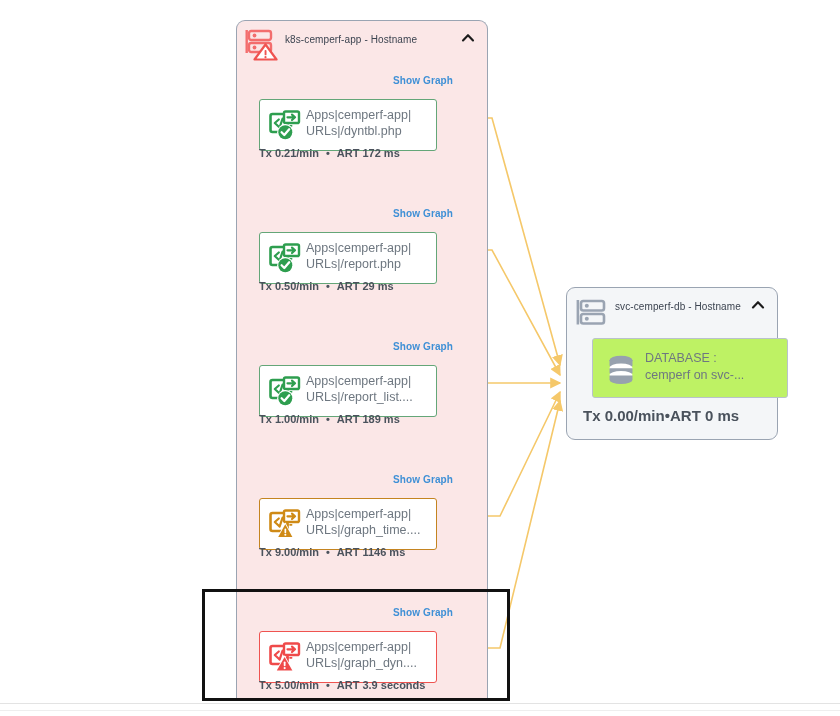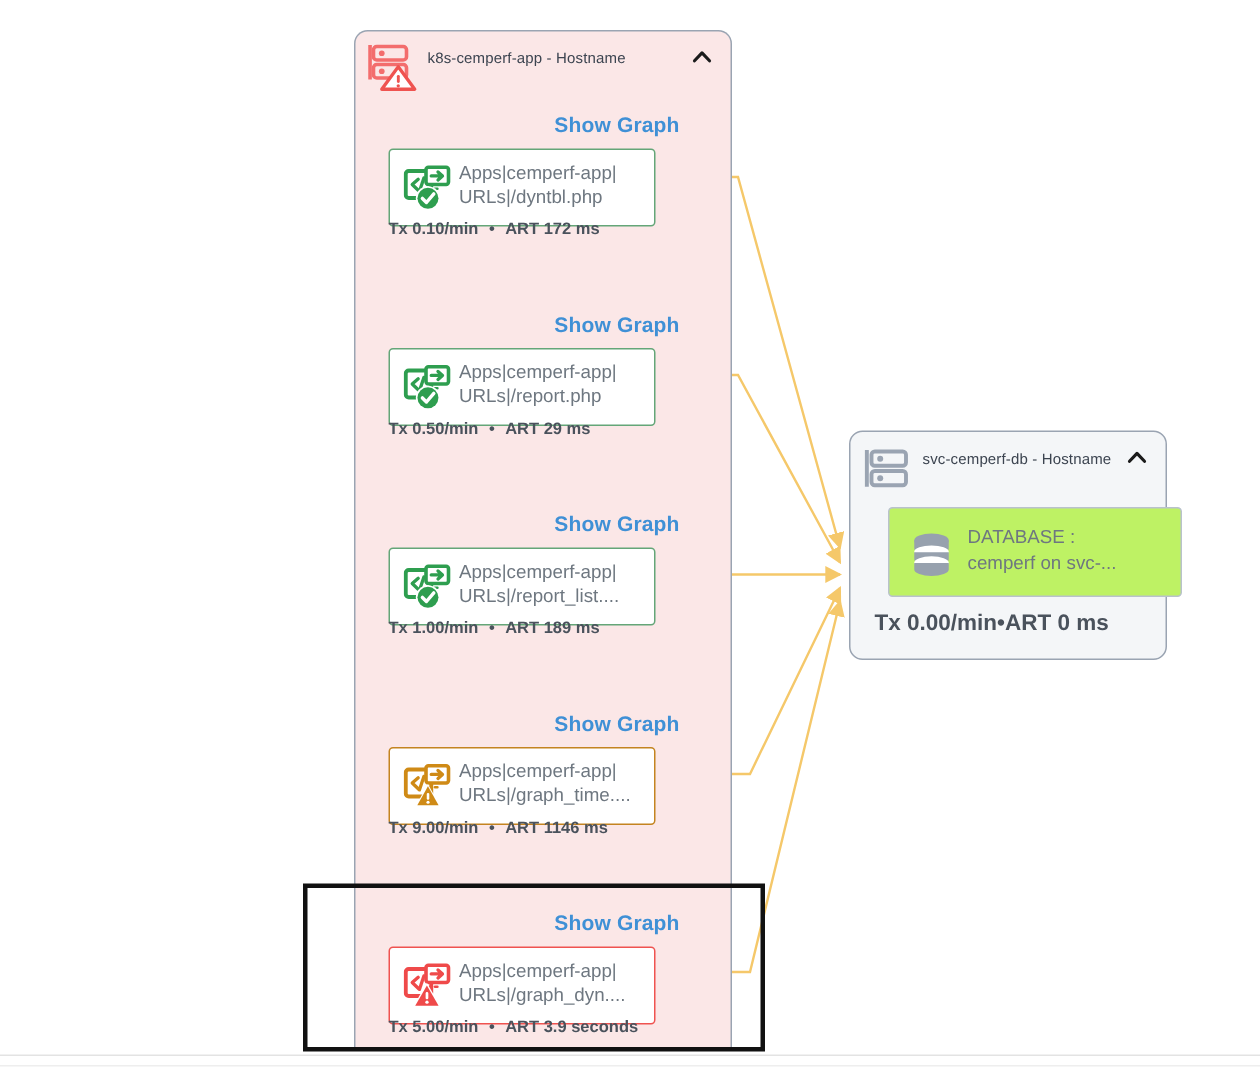--- a/index.html
+++ b/index.html
@@ -88,21 +88,21 @@
   
   .comp-block {
     position: absolute;
     left: 0;
     width: 252px;
   }
   .show-graph {
     position: absolute;
     right: 36px;
     top: 0;
-    font-size: 14px;
+    font-size: 10px;
     font-weight: bold;
     color: #3f90d6;
     cursor: pointer;
     letter-spacing: .1px;
   }
   .comp-card {
     position: absolute;
     left: 22px;
     top: 24px;
     width: 178px;
@@ -284,21 +284,21 @@
             <path d="M17.4,15.8 L19,15.8 M21,15.8 L22.6,15.8 M17.4,19 L18.6,19" stroke="#2e9e4f" stroke-width="1.7" stroke-linecap="round"></path>
             <circle cx="16.3" cy="22.2" r="8.1" fill="#ffffff"></circle>
             <circle cx="16.3" cy="22.2" r="7" fill="#2e9e4f"></circle>
             <path d="M12.6,22.3 L15.3,25 L20.2,19.3" fill="none" stroke="#ffffff" stroke-width="2.3" stroke-linecap="round" stroke-linejoin="round"></path>
           </svg>
         </span>
         <span class="comp-label">Apps|cemperf-app|
 URLs|/dyntbl.php</span>
       </div>
       <div class="metrics">
-        <span>Tx 0.10/min</span><span class="dot">•</span><span>ART 172 ms</span>
+        <span>Tx 0.21/min</span><span class="dot">•</span><span>ART 172 ms</span>
       </div>
     </div>
 
     <div class="comp-block" style="top:187px">
       <span class="show-graph">Show Graph</span>
       <div class="comp-card">
         <span class="comp-icon">
           <svg viewBox="0 0 32 32" width="32" height="32">
             <rect x="1.5" y="4" width="17" height="18" rx="2" fill="none" stroke="#2e9e4f" stroke-width="2.6"></rect>
             <path d="M9.8,9.5 L5.8,13 L9.8,16.8" fill="none" stroke="#2e9e4f" stroke-width="2.2" stroke-linecap="round" stroke-linejoin="round"></path>

